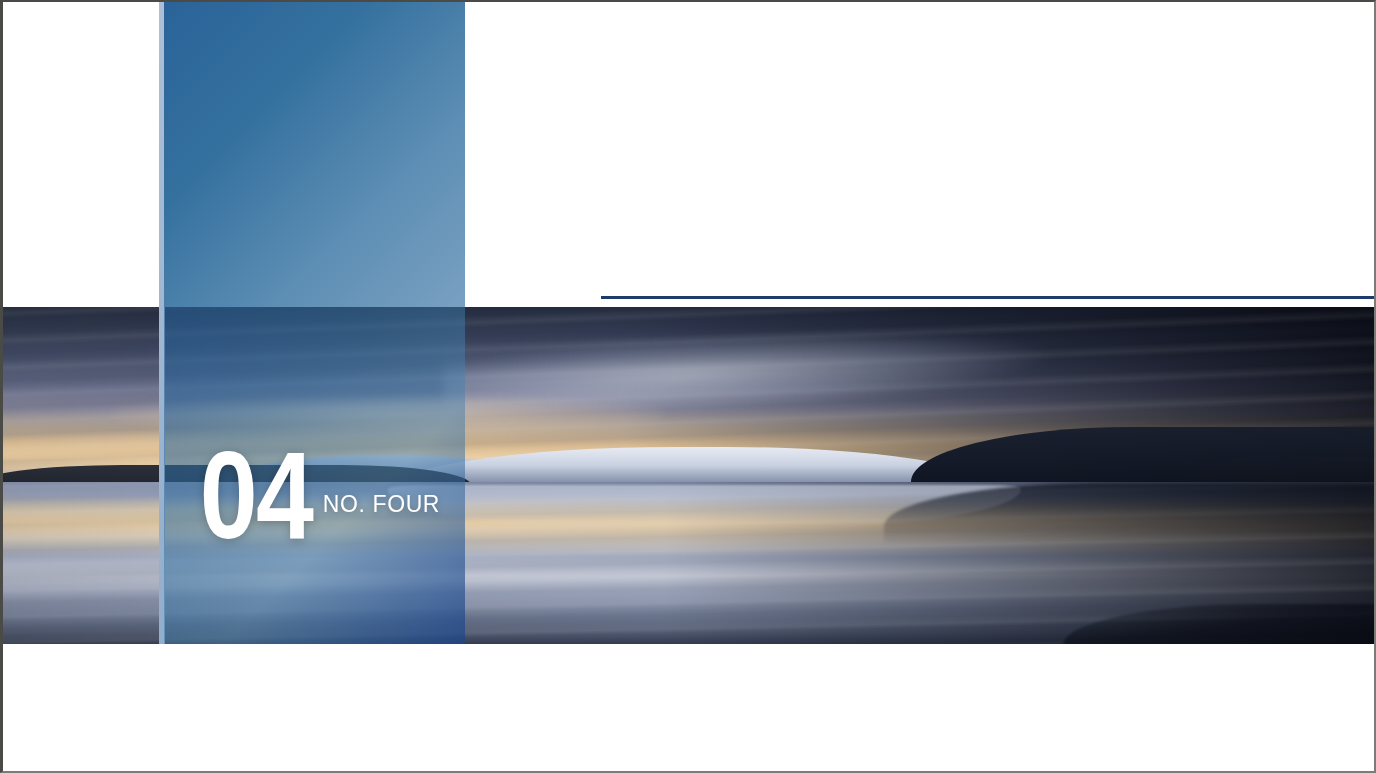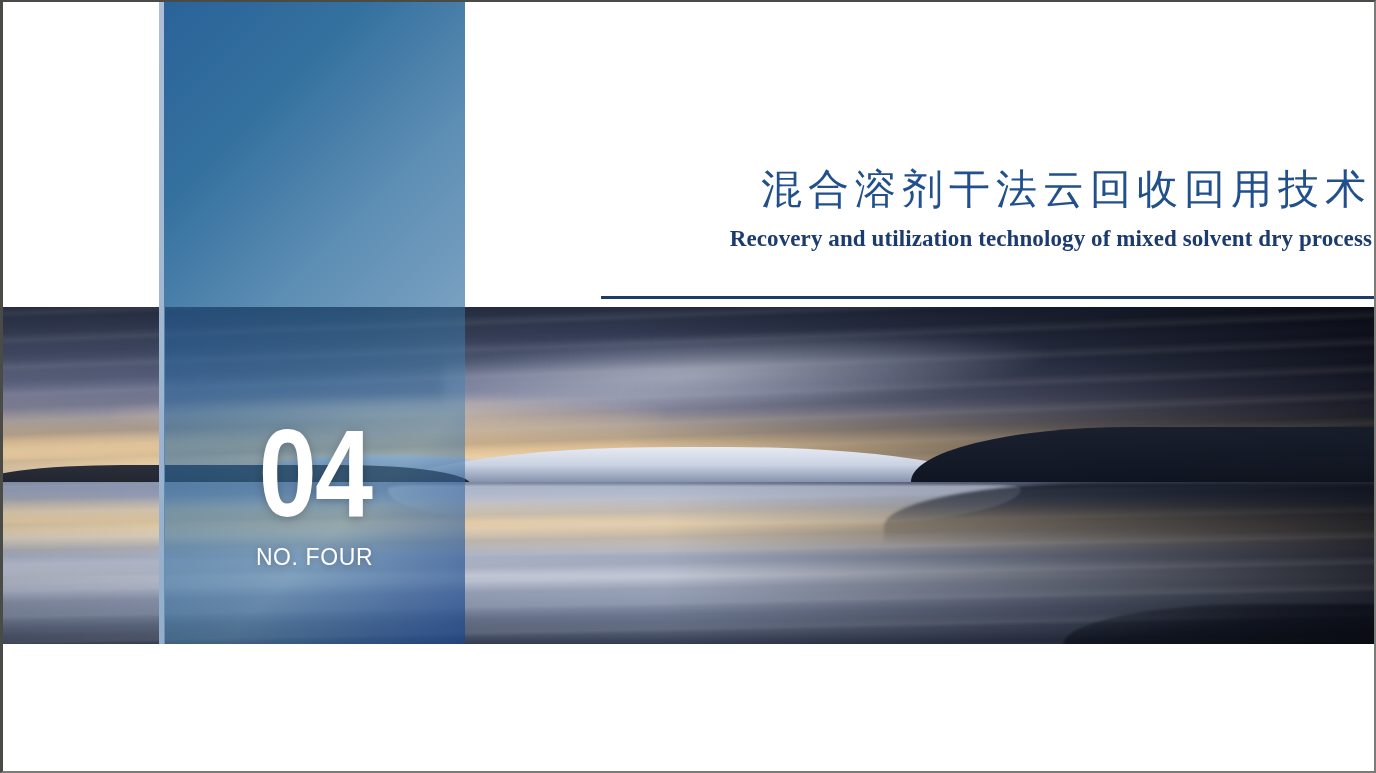--- a/index.html
+++ b/index.html
@@ -145,21 +145,21 @@
     position:absolute;left:161px;top:305px;width:301px;height:337px;
     background:linear-gradient(135deg,
       rgba(38,96,152,0.62) 0%, rgba(48,110,160,0.56) 32%,
       rgba(74,132,176,0.50) 62%, rgba(28,70,140,0.72) 100%);
     z-index:5;
   }
 
   
   .numblock{
     position:absolute;left:161px;top:305px;width:301px;height:337px;
-    z-index:6;display:flex;flex-direction:column;
+    z-index:6;display:flex;
     align-items:center;justify-content:center;
     padding-top:40px;box-sizing:border-box;
   }
   .numblock .bignum{
     font-family:"Liberation Sans",sans-serif;
     font-weight:bold;font-size:124px;line-height:0.86;
     color:#ffffff;letter-spacing:-2px;
     transform:scaleX(0.84);transform-origin:center;
     text-shadow:0 2px 10px rgba(0,0,0,0.22);
   }
@@ -214,19 +214,15 @@
 
   <div class="accent-strip"></div>
   <div class="accent-panel"></div>
   <div class="accent-panel-over"></div>
 
   <div class="numblock">
     <div class="bignum">04</div>
     <div class="numlabel">NO. FOUR</div>
   </div>
 
-  <div class="heading">
-    <div class="cn-title">混合溶剂干法云回收回用技术</div>
-    <div class="en-sub">Recovery and utilization technology of mixed solvent dry process</div>
-  </div>
   <div class="rule"></div>
 
 </div>
 
 </body></html>

